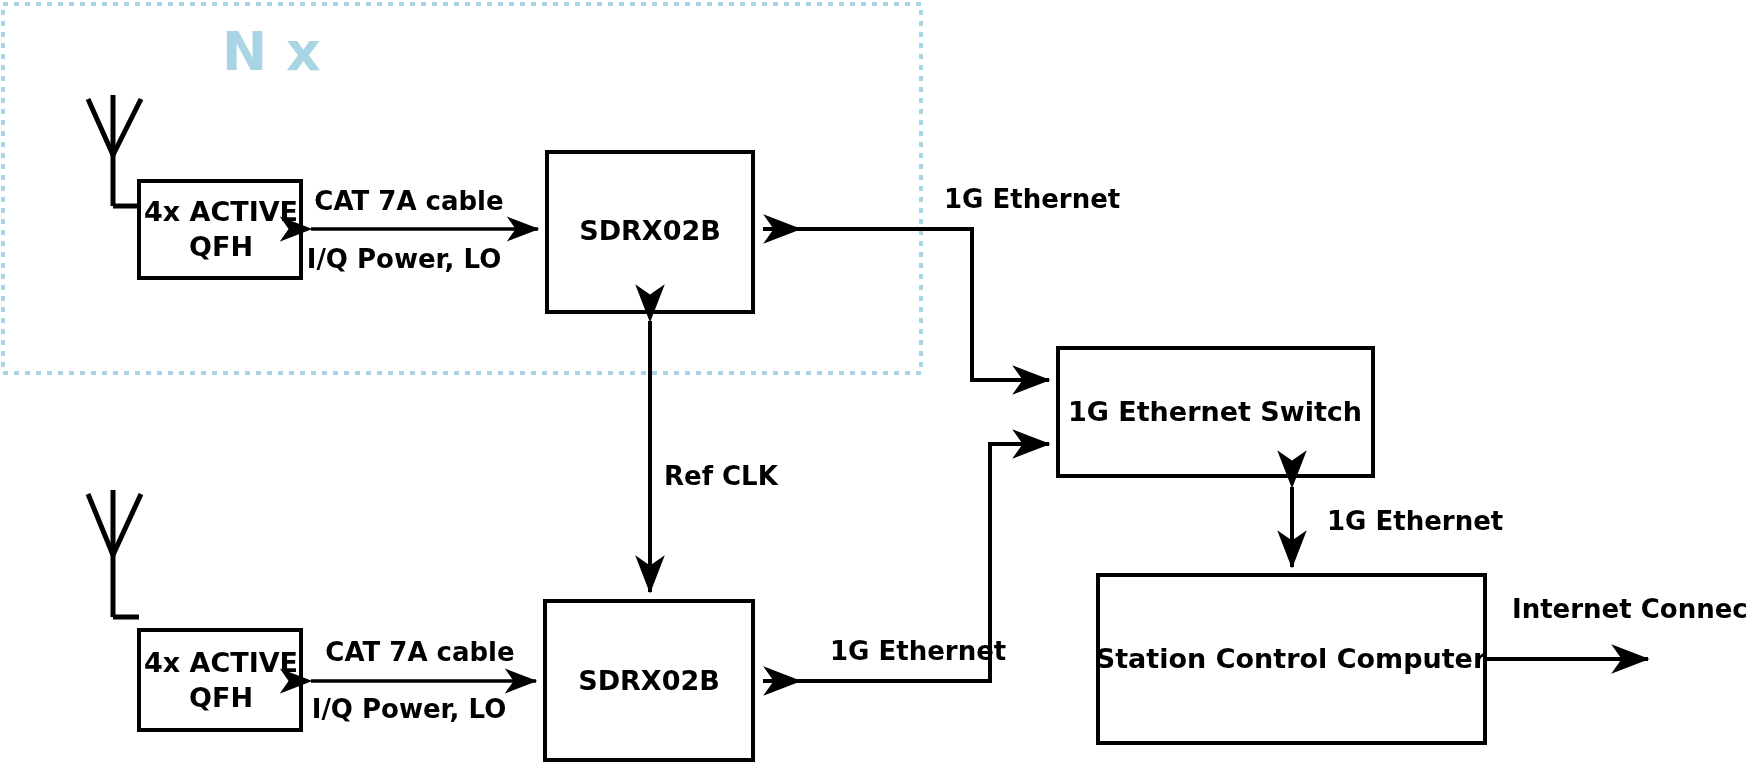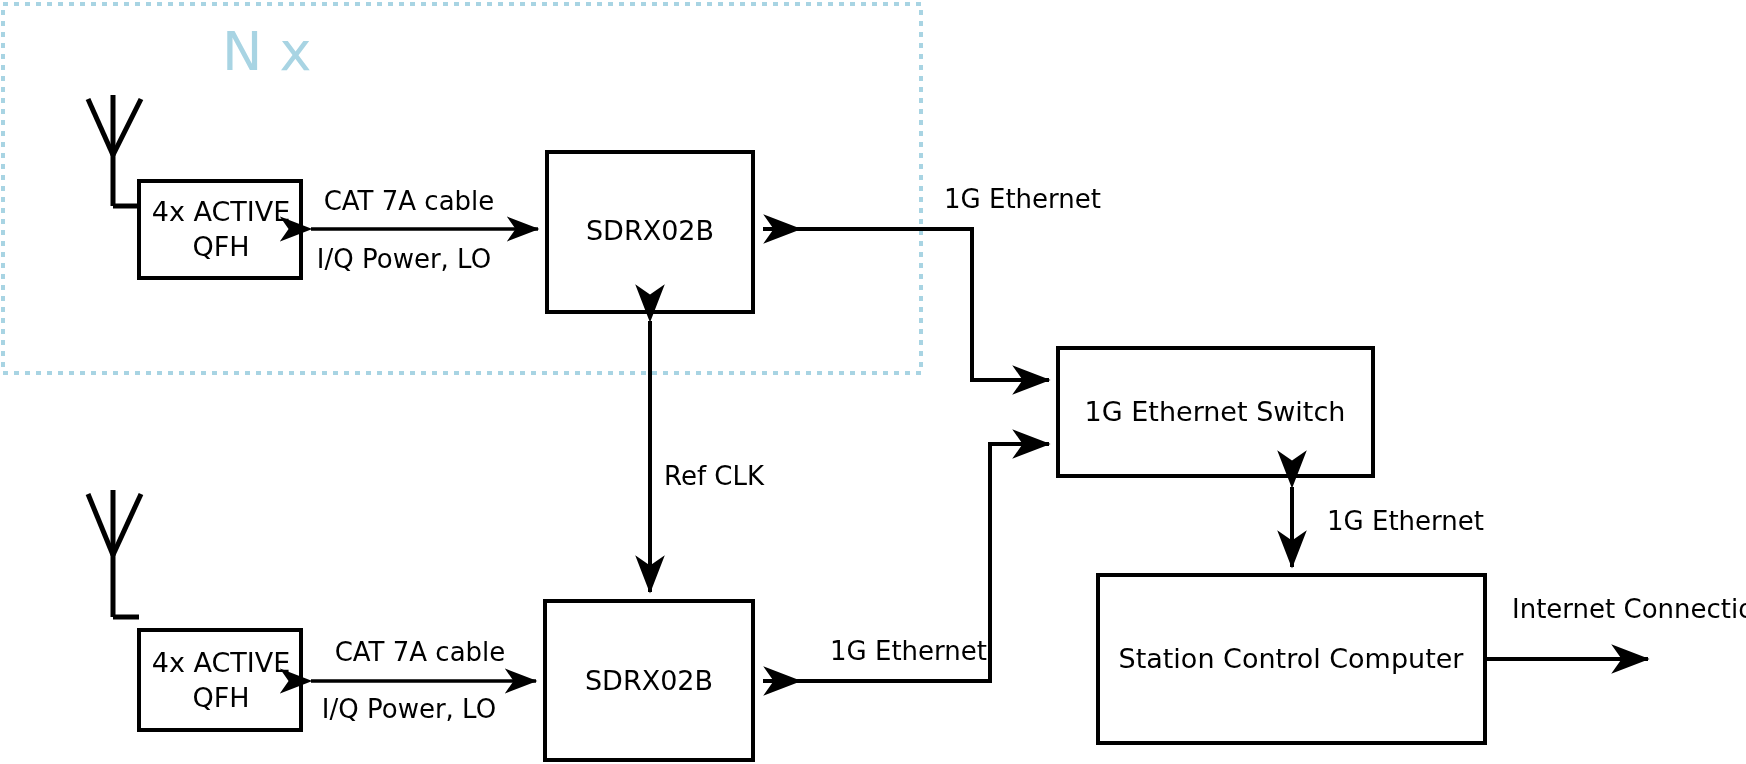--- a/index.html
+++ b/index.html
@@ -11,20 +11,21 @@
     width: 1746px;
     height: 764px;
     overflow: hidden;
     font-family: "DejaVu Sans", sans-serif;
   }
   #diagram-root {
     position: relative;
     width: 1746px;
     height: 764px;
     background: #ffffff;
+    font-weight: bold;
   }
   svg#diagram {
     display: block;
     width: 1746px;
     height: 764px;
   }
   .blk {
     fill: #ffffff;
     stroke: #000000;
     stroke-width: 4;

